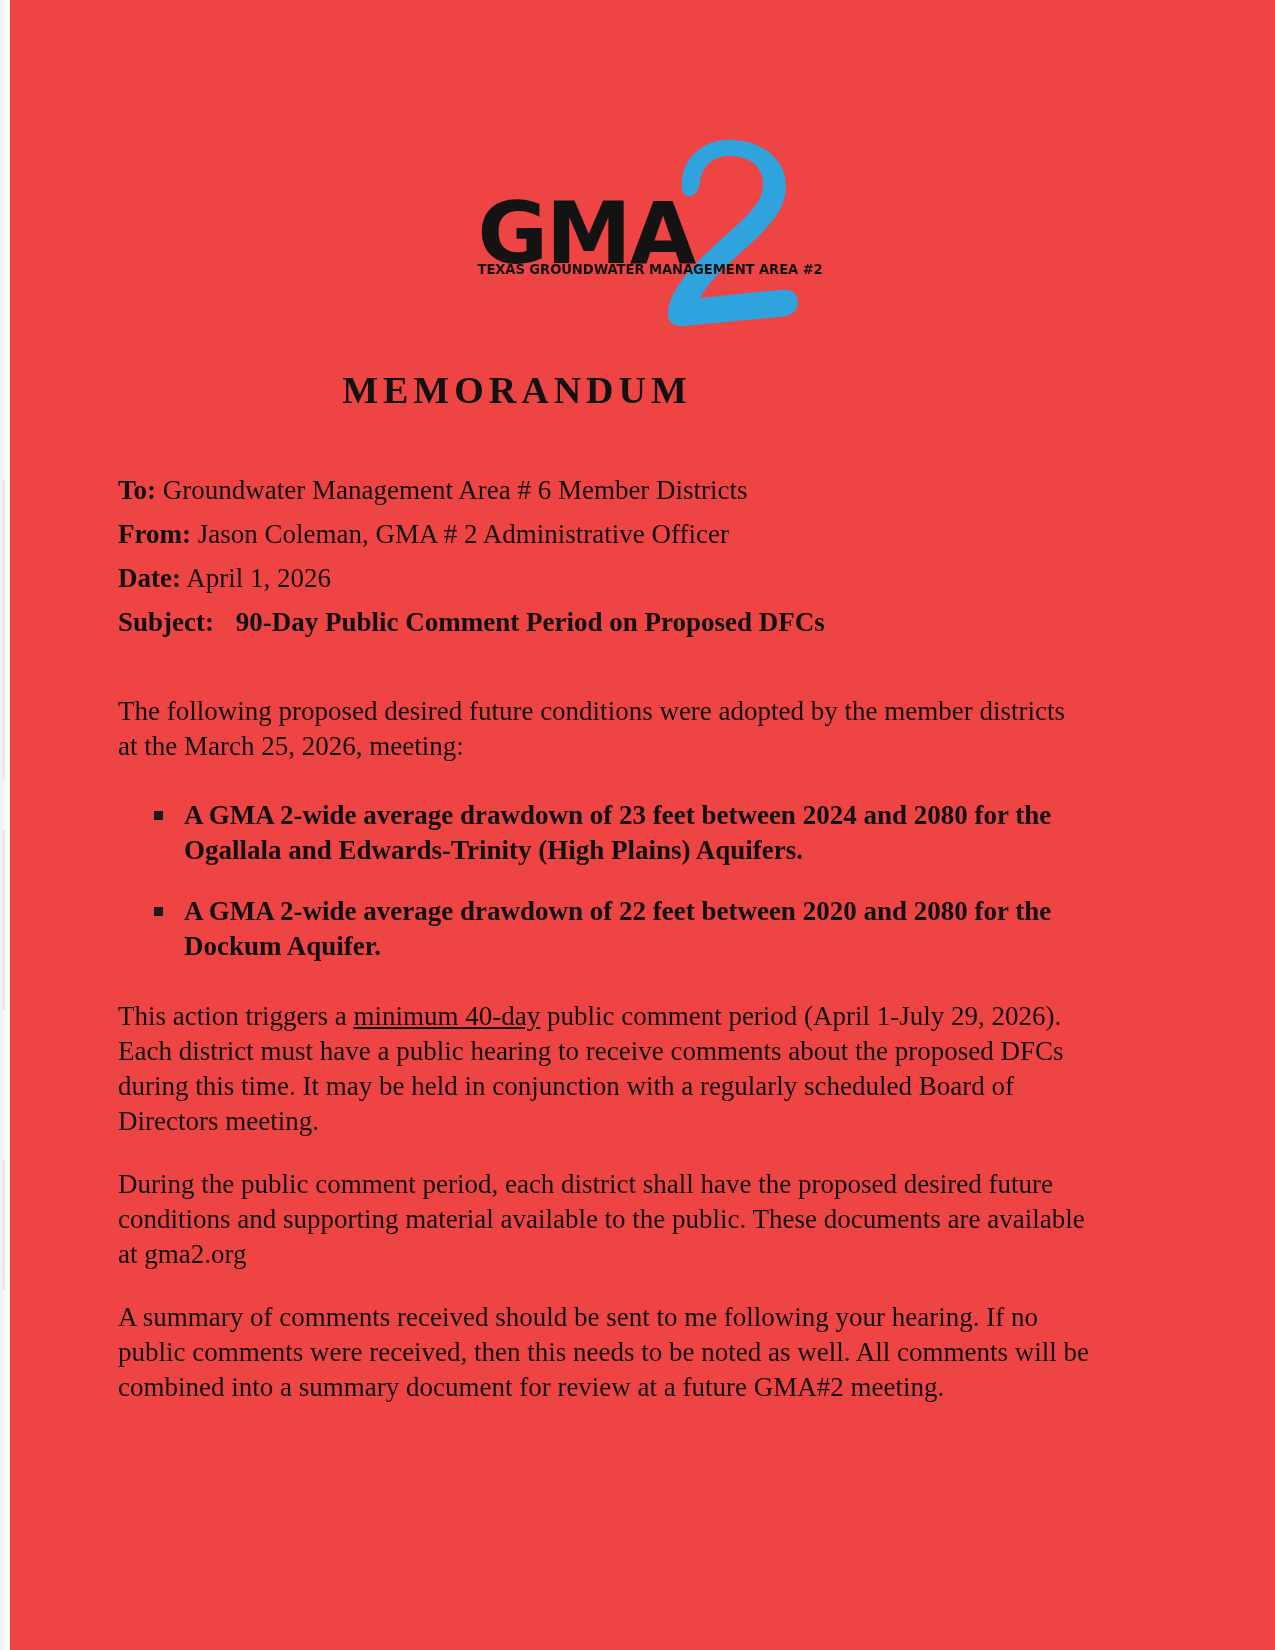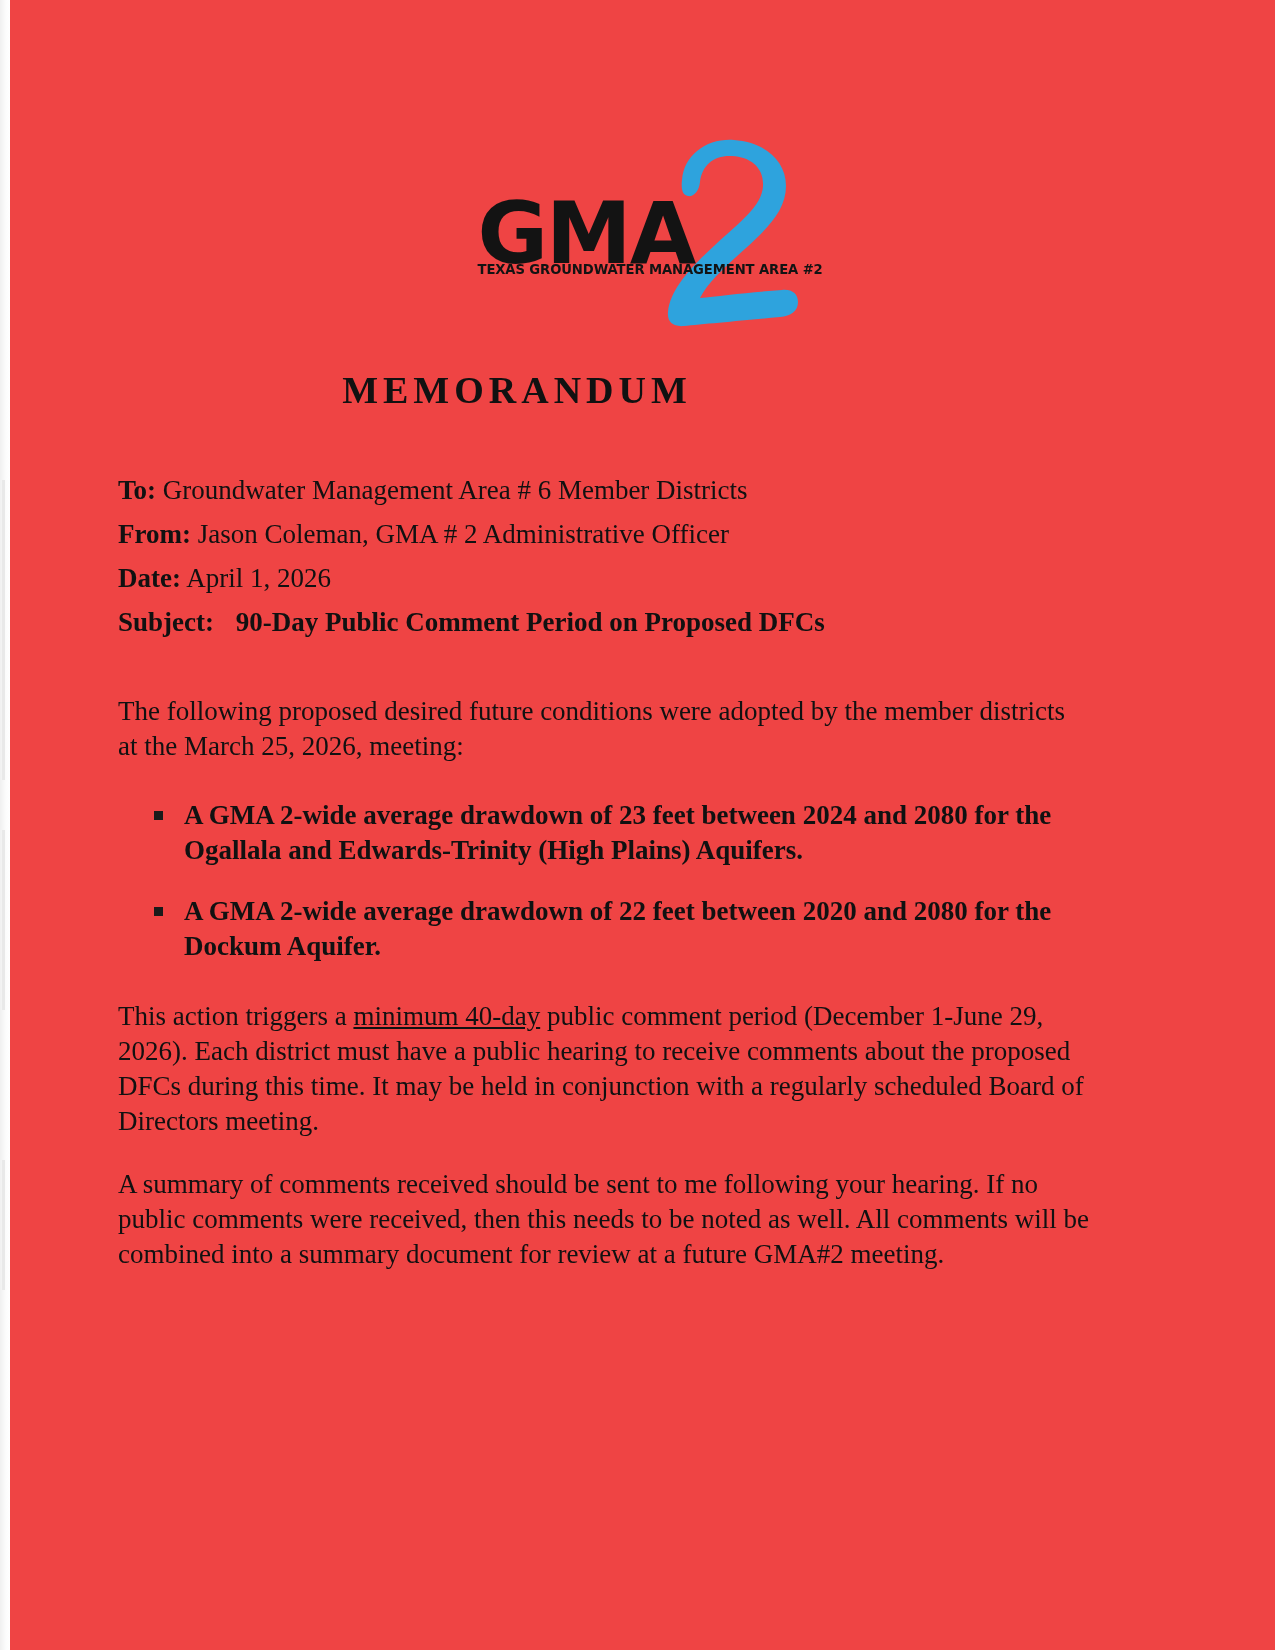--- a/index.html
+++ b/index.html
@@ -222,20 +222,21 @@
       <li>
         <span class="sq-bullet"></span>
         <span>A GMA 2-wide average drawdown of 23 feet between 2024 and 2080 for the Ogallala and Edwards-Trinity (High Plains) Aquifers.</span>
       </li>
       <li>
         <span class="sq-bullet"></span>
         <span>A GMA 2-wide average drawdown of 22 feet between 2020 and 2080 for the Dockum Aquifer.</span>
       </li>
     </ul>
 
-    <p class="para"><span>This action triggers a </span><span class="ul">minimum 40-day</span><span> public comment period (December 1-June 29, 2026).  Each district must have a public hearing to receive comments about the proposed DFCs during this time.  It may be held in conjunction with a regularly scheduled Board of Directors meeting.</span></p>
-
+    <p class="para"><span>This action triggers a </span><span class="ul">minimum 40-day</span><span> public comment period (April 1-July 29, 2026).  Each district must have a public hearing to receive comments about the proposed DFCs during this time.  It may be held in conjunction with a regularly scheduled Board of Directors meeting.</span></p>
+
+    <p class="para">During the public comment period, each district shall have the proposed desired future conditions and supporting material available to the public.  These documents are available at gma2.org</p>
 
     <p class="para">A summary of comments received should be sent to me following your hearing.  If no public comments were received, then this needs to be noted as well.  All comments will be combined into a summary document for review at a future GMA#2 meeting.</p>
 
   </div>
 
 </div>
 
 </body></html>

